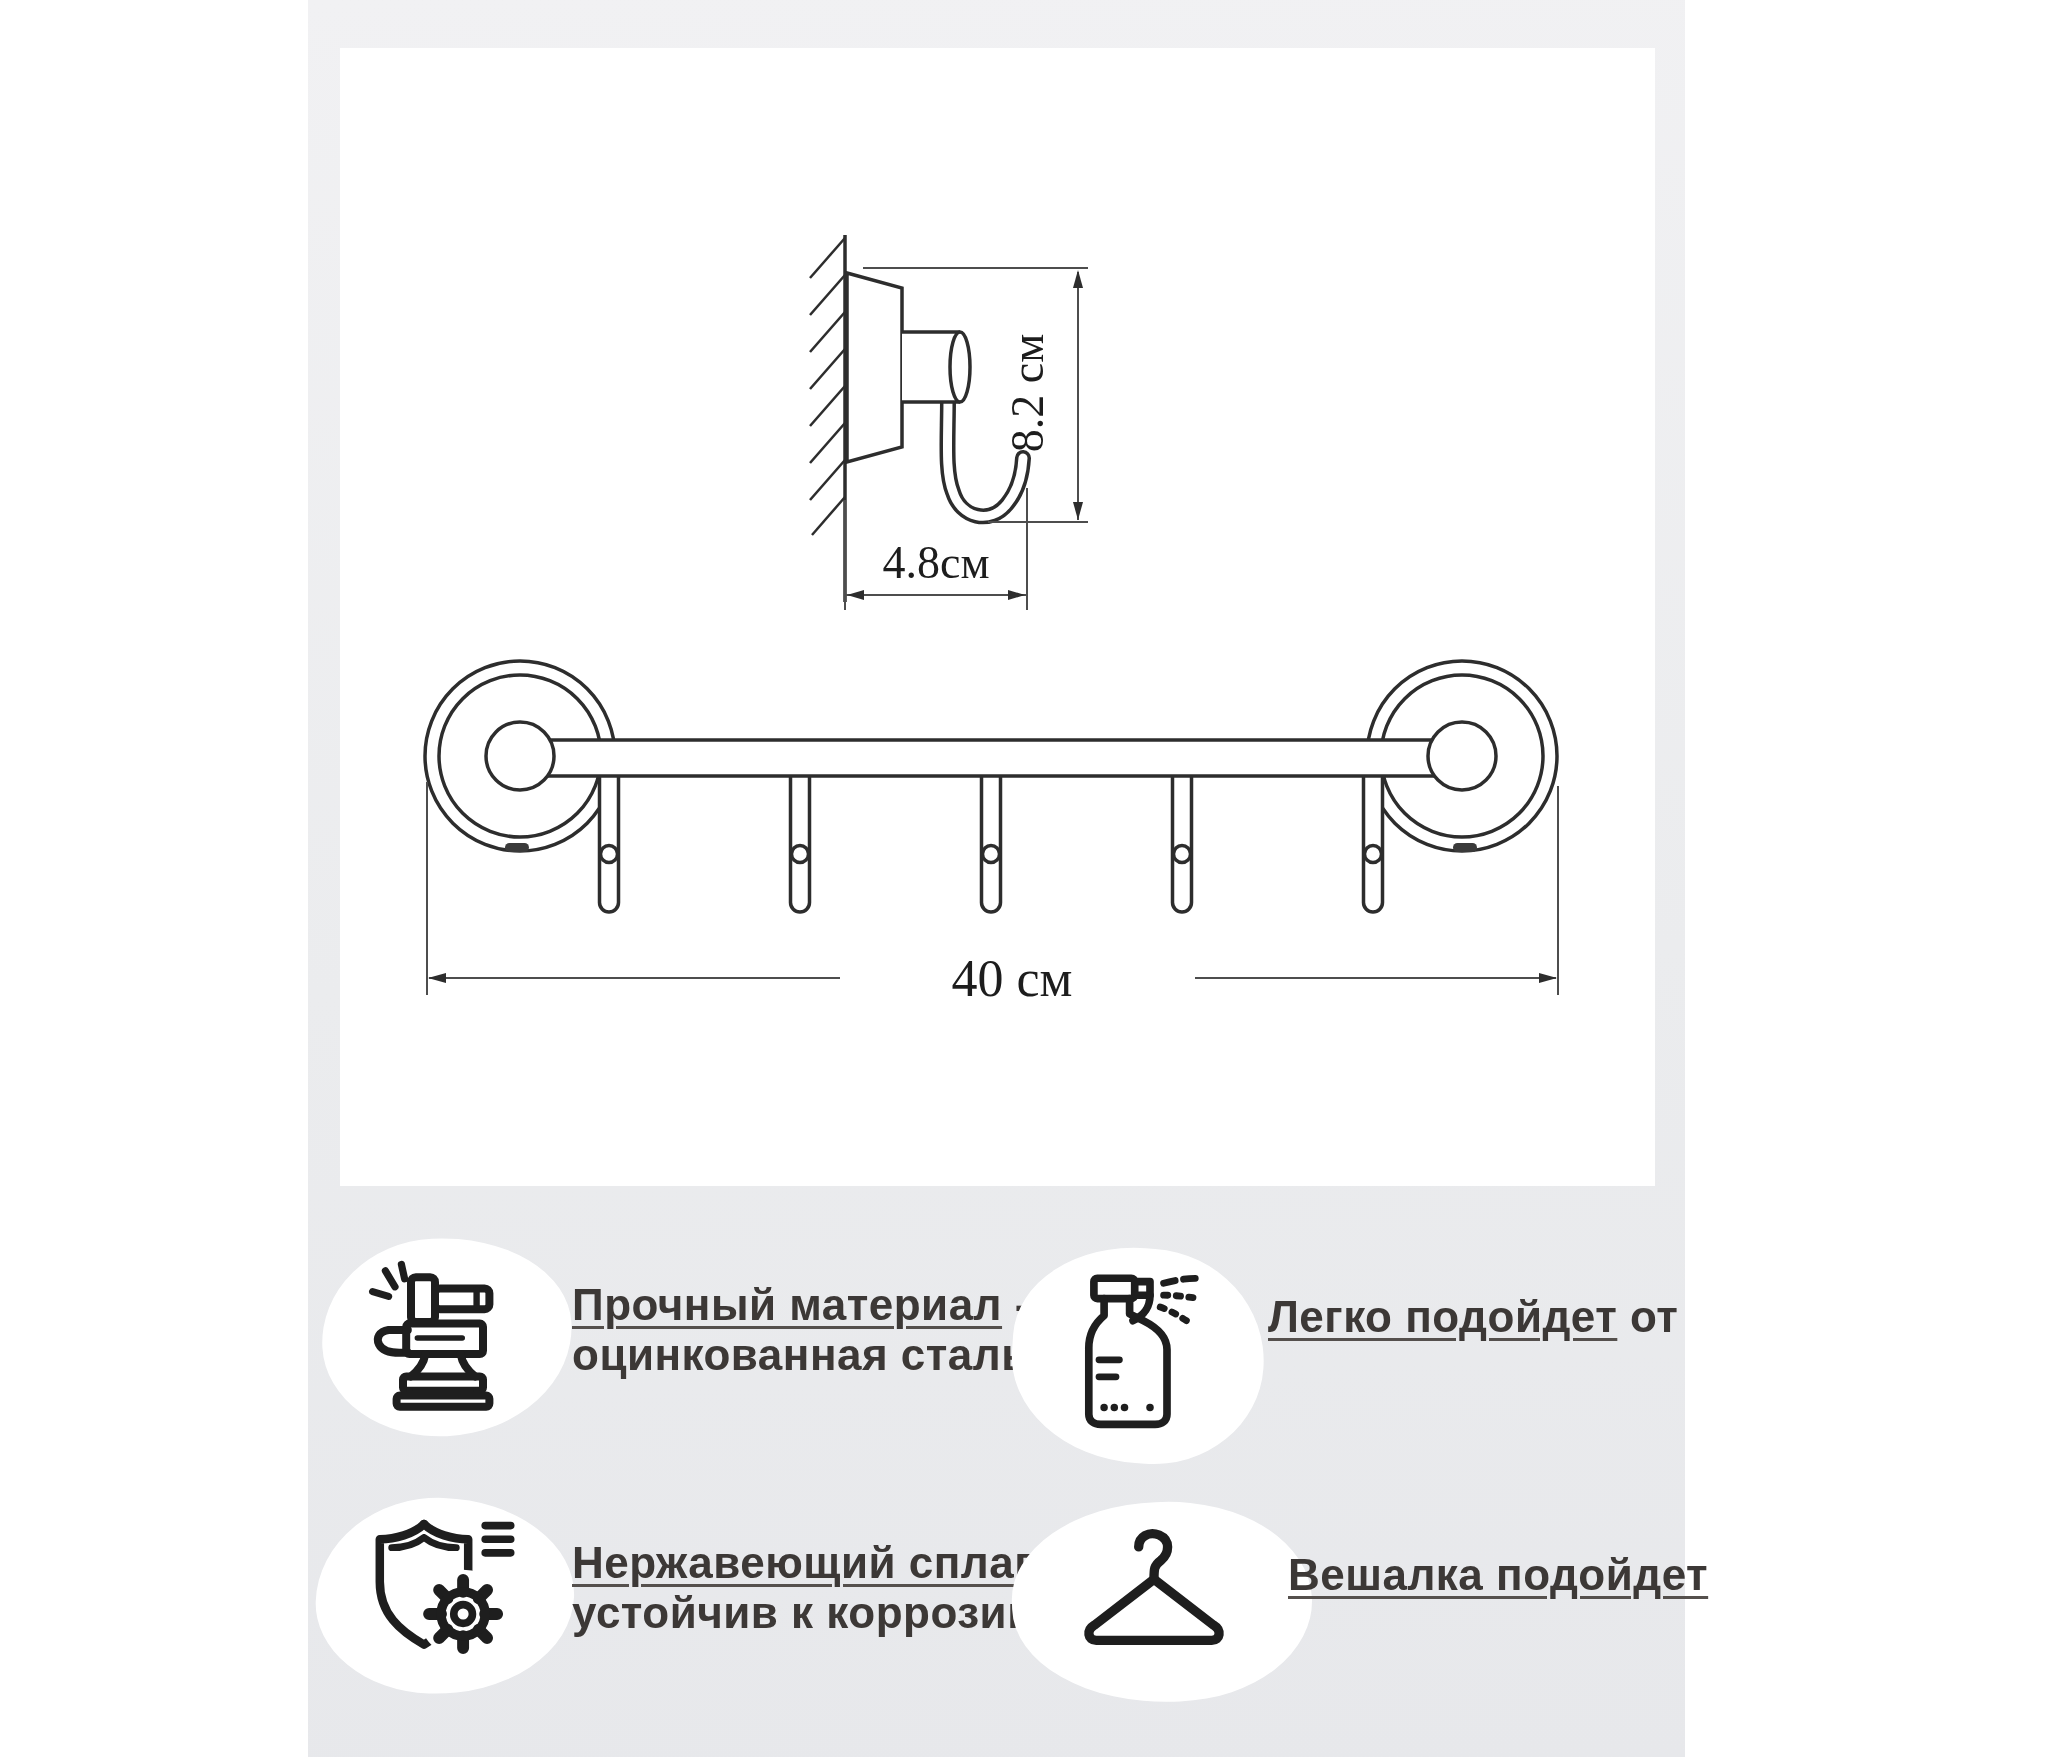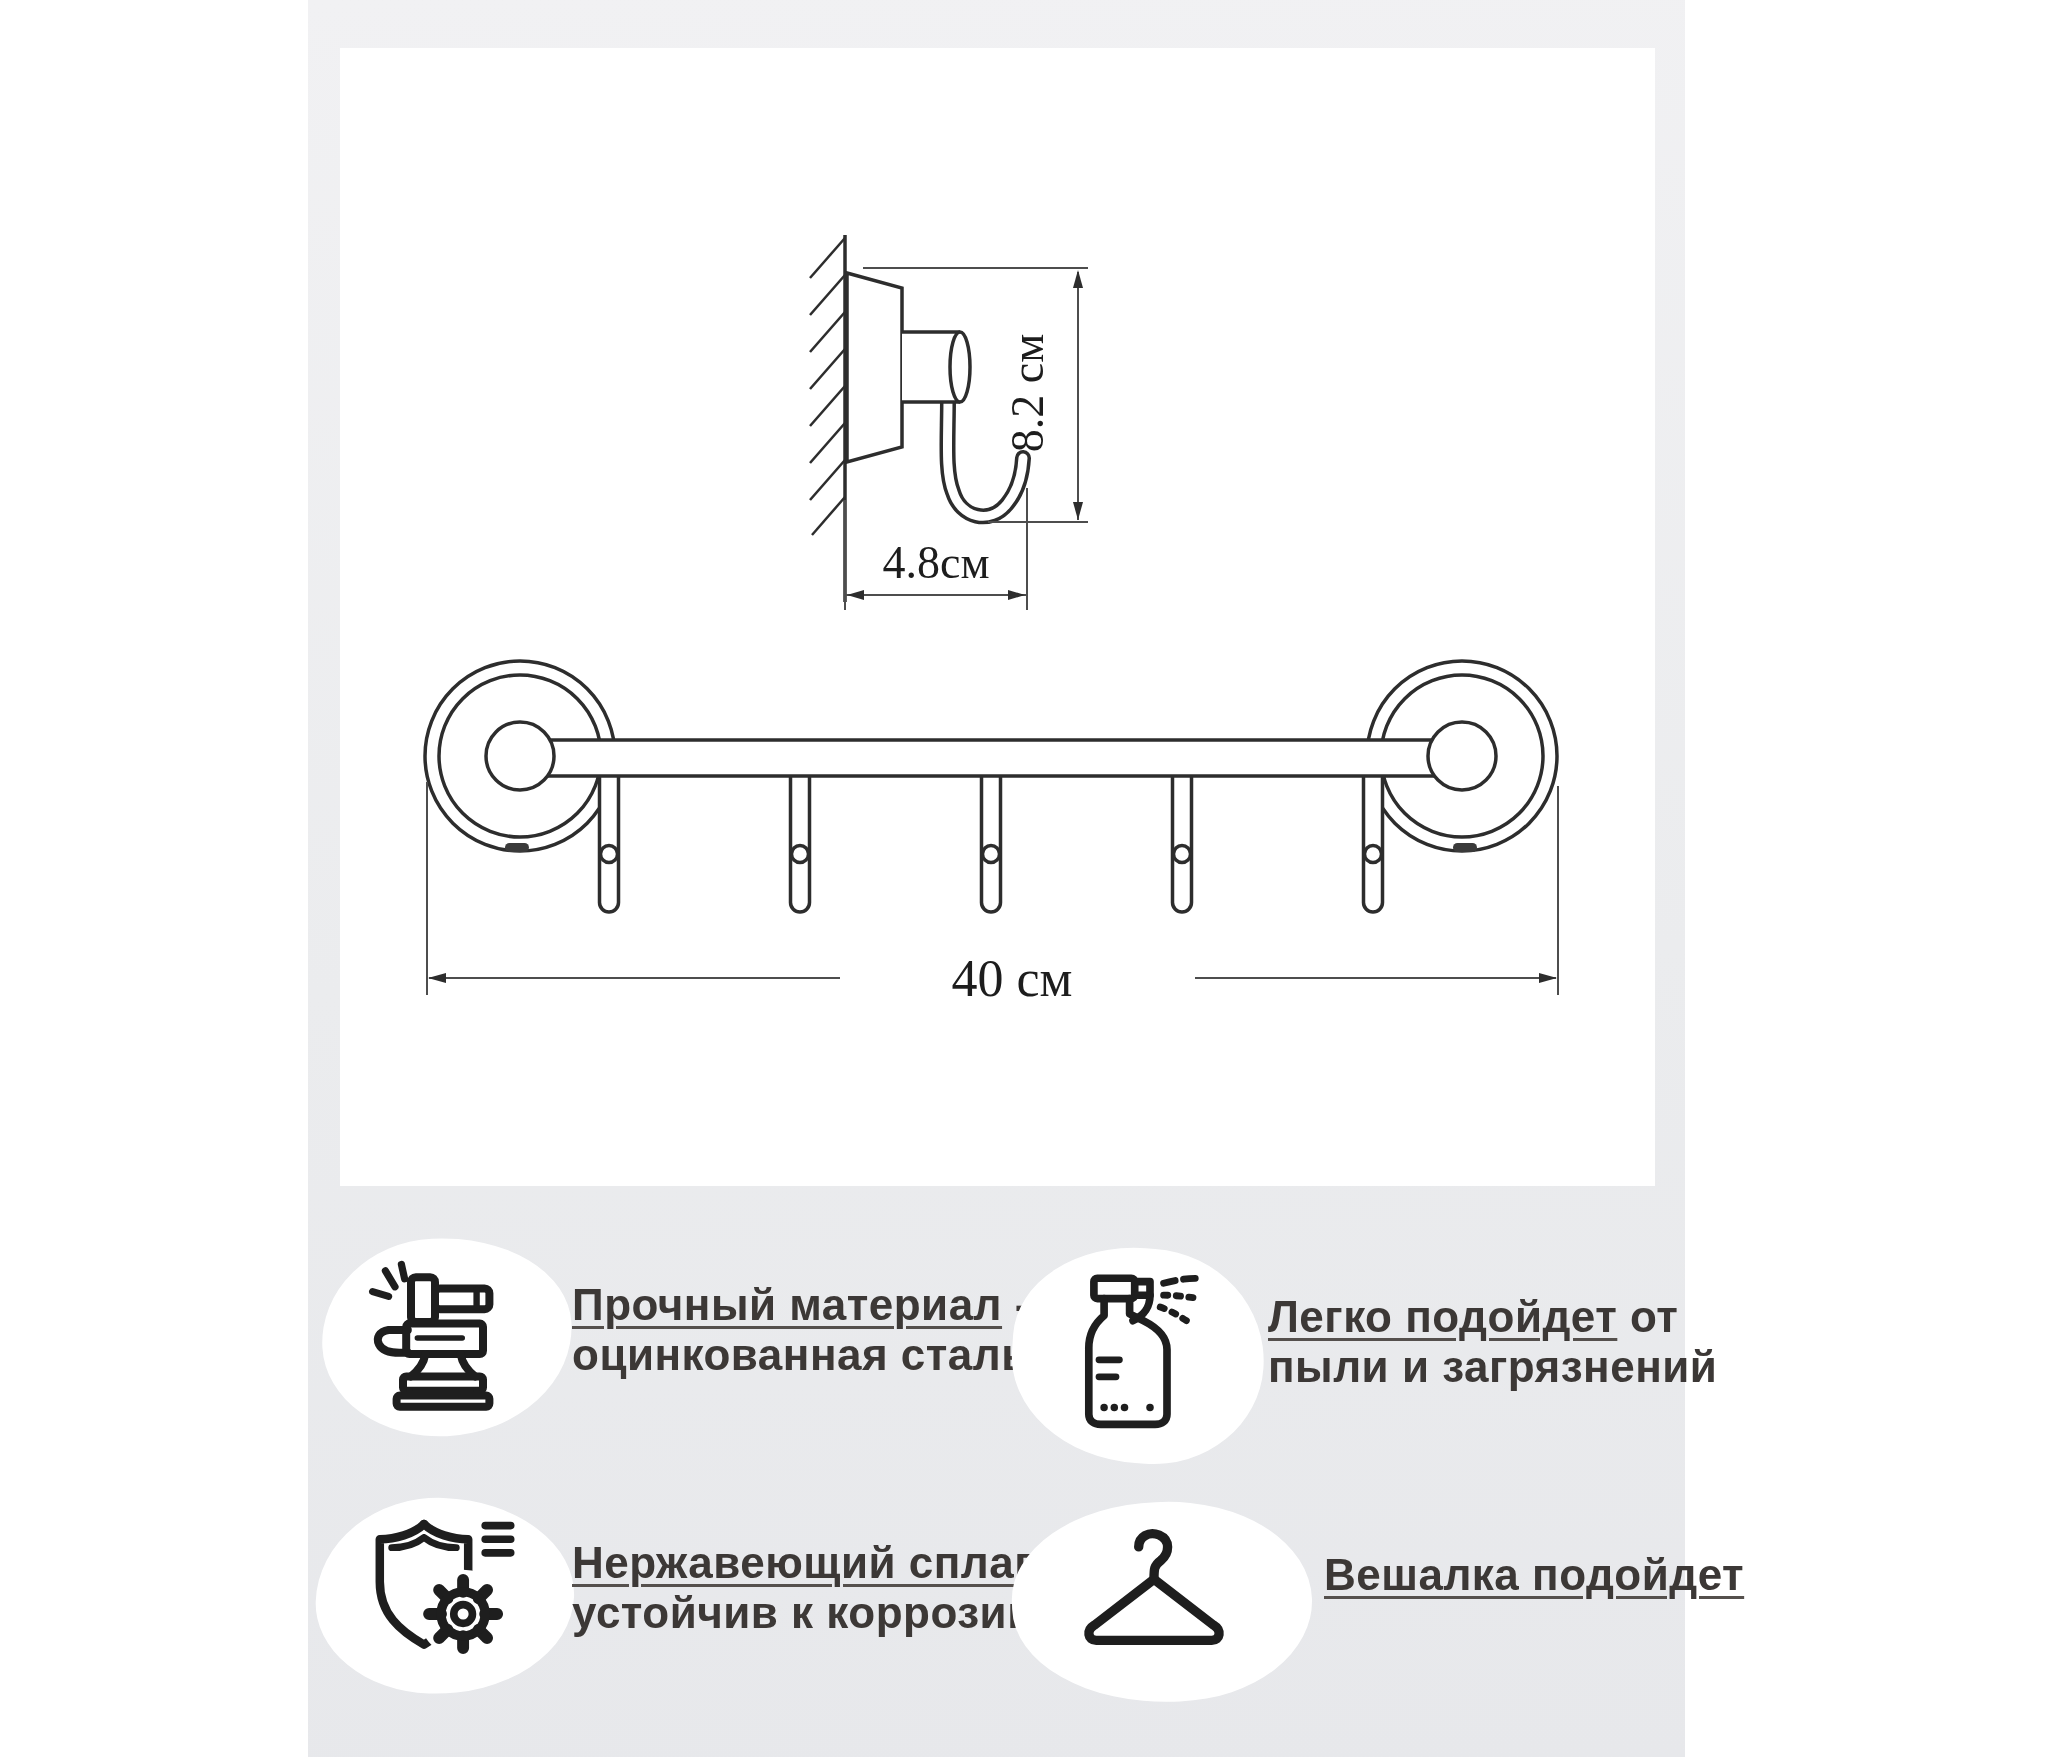--- a/index.html
+++ b/index.html
@@ -161,21 +161,20 @@
               <circle cx="45" cy="82" r="2.2"></circle>
               <circle cx="60" cy="82" r="2.2"></circle>
           </g>
           <path d="M68 9 C75 7 82 6 90 6" stroke-width="4" stroke-dasharray="7 5"></path>
           <path d="M68 16 C75 16 82 17 90 18" stroke-width="4" stroke-dasharray="2.5 5"></path>
           <path d="M66 23 C72 25 77 28 83 32" stroke-width="4" stroke-dasharray="2.5 5"></path>
         </g>
       </svg>
       <div class="feature-text" style="left:960px;top:1292px;">
         <span class="uline">Легко подойдет</span><span> от</span><br>
-        <span>пыли и загрязнений</span>
       </div>
     </div>
 
     <div class="feature">
       <div class="blob" style="left:8px;top:1498px;width:258px;height:196px;border-radius:48% 52% 55% 45% / 55% 48% 52% 45%;transform:rotate(2deg);"></div>
       <svg class="blob-icon" style="left:48px;top:1512px;" width="170" height="170" viewBox="0 0 100 100">
         <g class="icon-stroke" stroke-width="5">
           <path d="M40 7 C34 13 23 16 14 16 L14 41 C14 60 26 70 40 78 C45 75 50 72 54 68"></path>
           <path d="M40 7 C46 13 57 16 66 16 L66 36"></path>
           <path d="M40 15 C35 19 28 21 21 21 M40 15 C45 19 52 21 59 21" stroke-width="4"></path>
@@ -195,19 +194,19 @@
     </div>
 
     <div class="feature">
       <div class="blob" style="left:704px;top:1502px;width:300px;height:200px;border-radius:50% 50% 46% 54% / 48% 52% 50% 50%;transform:rotate(-2deg);"></div>
       <svg class="blob-icon" style="left:756px;top:1518px;" width="180" height="170" viewBox="0 0 100 100">
         <g class="icon-stroke" stroke-width="5.5">
           <path d="M50 36 C50 30 50 28 54 25 C59 21 60 13 53 10 C47 7.6 41 11 41 17"></path>
           <path d="M50 36 L15 63 C10 66 11 72 16 72 L84 72 C89 72 90 66 85 63 Z"></path>
         </g>
       </svg>
-      <div class="feature-text" style="left:980px;top:1550px;margin-left:36px;">
+      <div class="feature-text" style="left:980px;top:1550px;">
         <span class="uline">Вешалка подойдет</span><span></span><br>
       </div>
     </div>
 
   </div>
 </div>
 
 </body></html>

